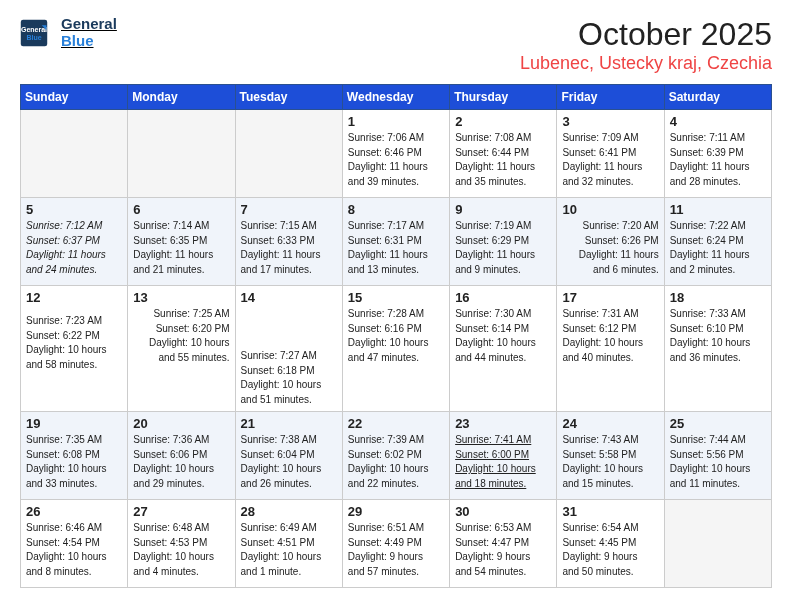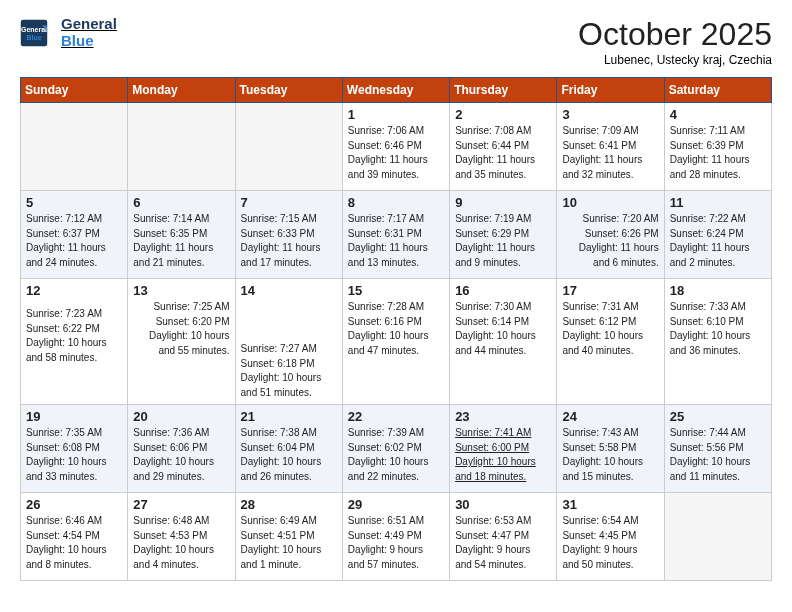--- a/index.html
+++ b/index.html
@@ -41,30 +41,30 @@
     }
     .title-block {
       text-align: right;
     }
     .month-title {
       font-size: 32px;
       font-weight: normal;
       color: #222;
     }
     .location {
-      font-size: 12px;
-      color: #000000;
+      font-size: 18px;
+      color: #ef4444;
     }
     .calendar {
       width: 100%;
       border-collapse: collapse;
       table-layout: fixed;
     }
     .calendar th {
-      background: #c2410c;
+      background: #1d4ed8;
       color: #fff;
       font-size: 12px;
       font-weight: bold;
       padding: 5px 4px;
       text-align: left;
       border: 1px solid #2a5090;
     }
     .calendar td {
       border: 1px solid #ccc;
       vertical-align: top;
@@ -160,21 +160,21 @@
             <span class="day-num">4</span>
             <div class="day-info" style="white-space: pre-line;">Sunrise: 7:11 AM
 Sunset: 6:39 PM
 Daylight: 11 hours
 and 28 minutes.</div>
           </td>
         </tr>
         <tr>
           <td>
             <span class="day-num">5</span>
-            <div class="day-info" style="white-space: pre-line;">Sunrise: 7:12 AM
+            <div class="day-info" style="white-space: pre-line; font-style: italic;">Sunrise: 7:12 AM
 Sunset: 6:37 PM
 Daylight: 11 hours
 and 24 minutes.</div>
           </td>
           <td>
             <span class="day-num">6</span>
             <div class="day-info" style="white-space: pre-line;">Sunrise: 7:14 AM
 Sunset: 6:35 PM
 Daylight: 11 hours
 and 21 minutes.</div>

